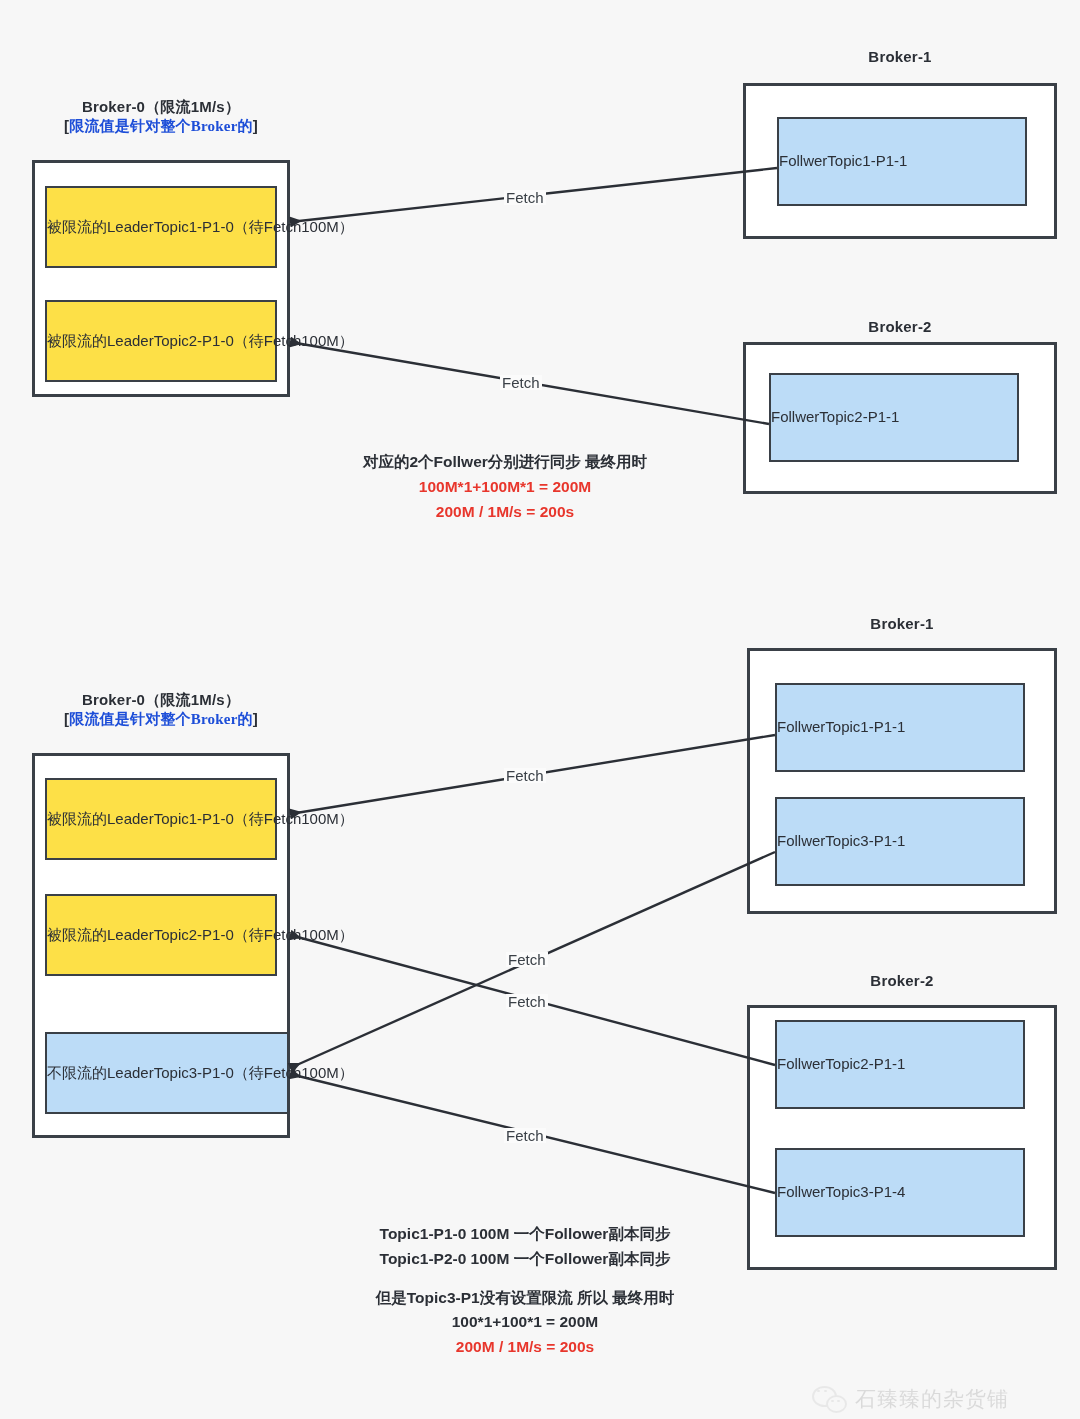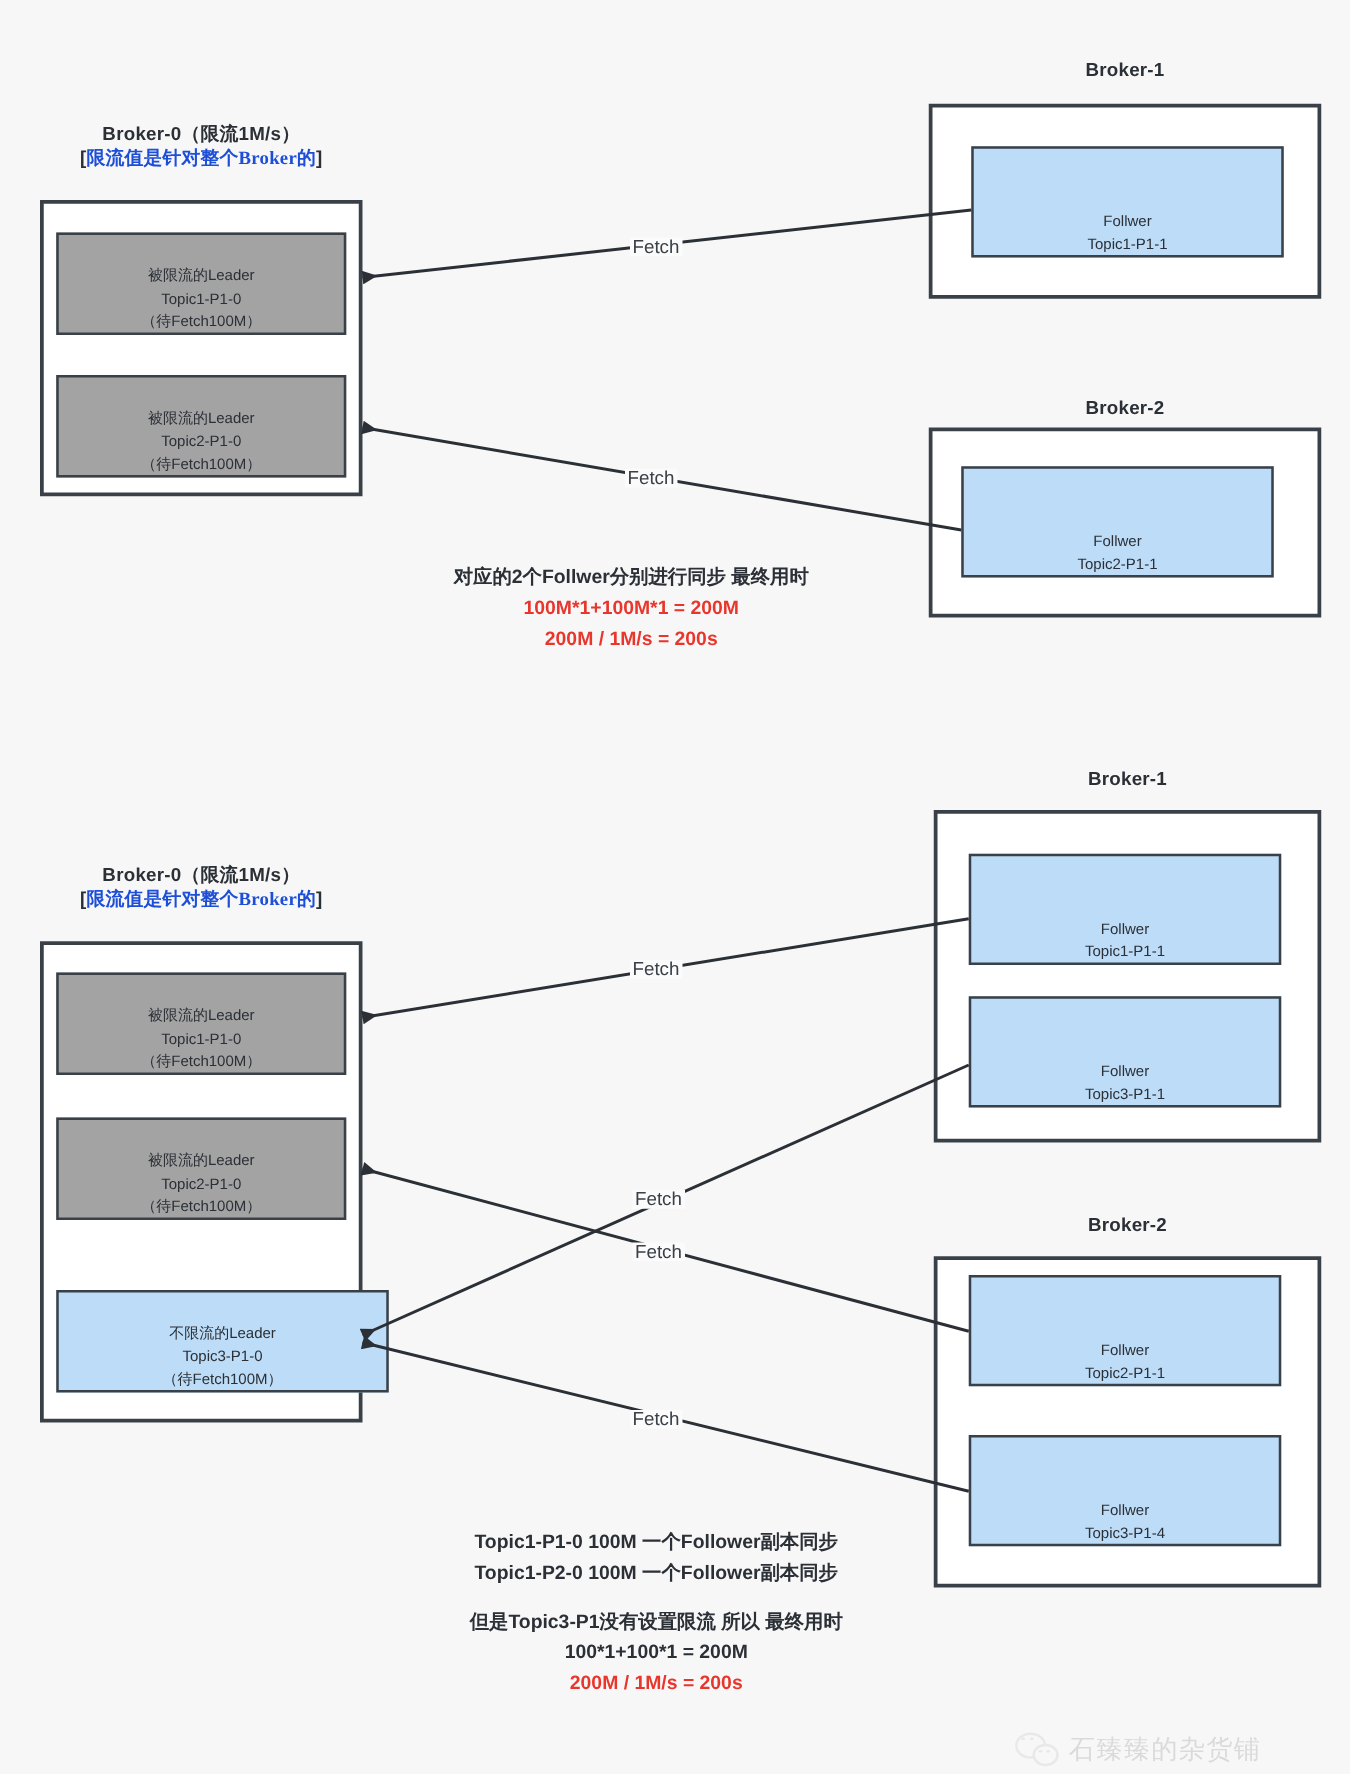--- a/index.html
+++ b/index.html
@@ -37,29 +37,28 @@
     color:#2b2f36;
   }
   .broker-title .sub .red{color:#1d4ed8;font-family:Liberation Serif, serif;}
 
   
   .part{
     position:absolute;
     box-sizing:border-box;
     border:2px solid #3a4047;
     display:flex;
-    flex-direction:column;
     align-items:center;
-    justify-content:flex-end;
-    font-size:12px;
+    justify-content:flex-start;
+    font-size:15px;
     line-height:1.52;
     color:#2b2f36;
     text-align:center;
   }
-  .part.dark{background:#a3a3a3;}
+  .part.dark{background:#fde047;}
   .part.light{background:#bcdcf7;}
   .part span{display:block;white-space:nowrap;}
 
   
   .fetch{
     position:absolute;
     font-size:15px;
     color:#3a4047;
     background:#fbfbfb;
     padding:0 2px;
@@ -164,21 +163,21 @@
     <span>Topic1-P1-0</span>
     <span>（待Fetch100M）</span>
   </div>
 
   <div class="part dark" style="left:45px;top:894px;width:232px;height:82px;">
     <span>被限流的Leader</span>
     <span>Topic2-P1-0</span>
     <span>（待Fetch100M）</span>
   </div>
 
-  <div class="part light" style="left:45px;top:1032px;width:266px;height:82px;">
+  <div class="part light" style="left:45px;top:1032px;width:244px;height:82px;">
     <span>不限流的Leader</span>
     <span>Topic3-P1-0</span>
     <span>（待Fetch100M）</span>
   </div>
 
   <div class="broker-title" style="left:747px;top:615px;width:310px;">
     <span>Broker-1</span>
   </div>
   <div class="broker" style="left:747px;top:648px;width:310px;height:266px;"></div>
   <div class="part light" style="left:775px;top:683px;width:250px;height:89px;">

